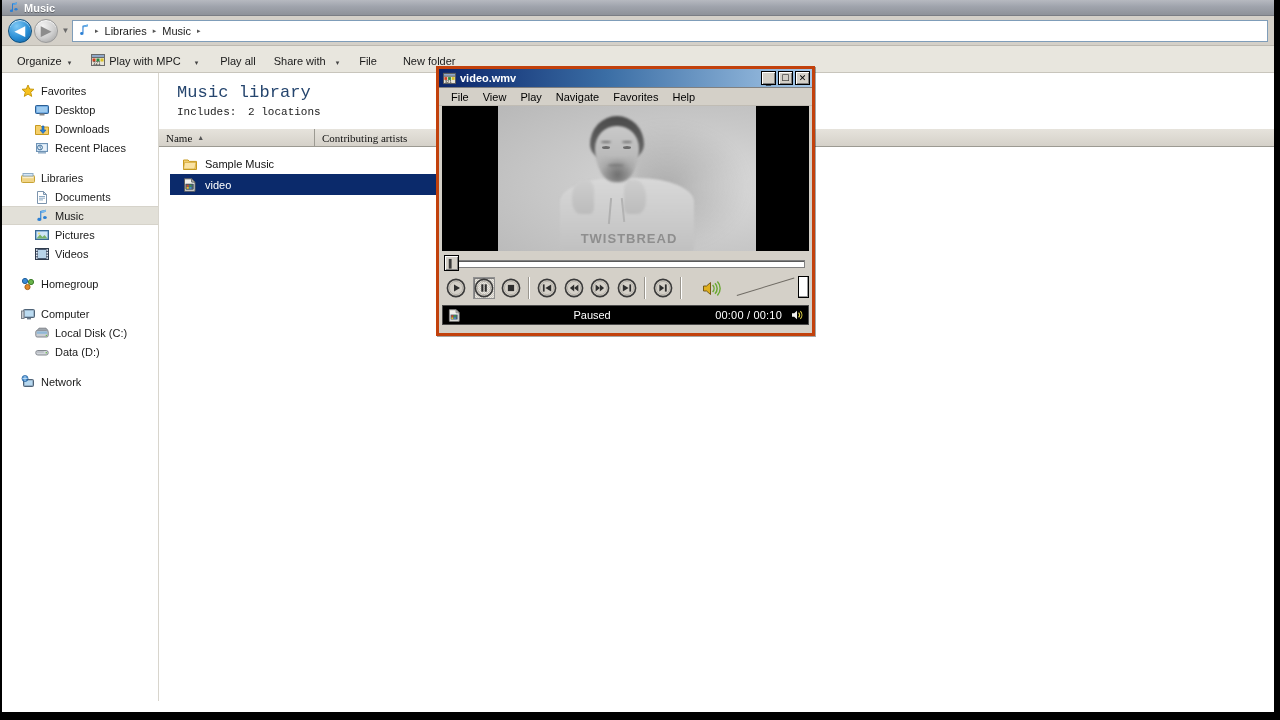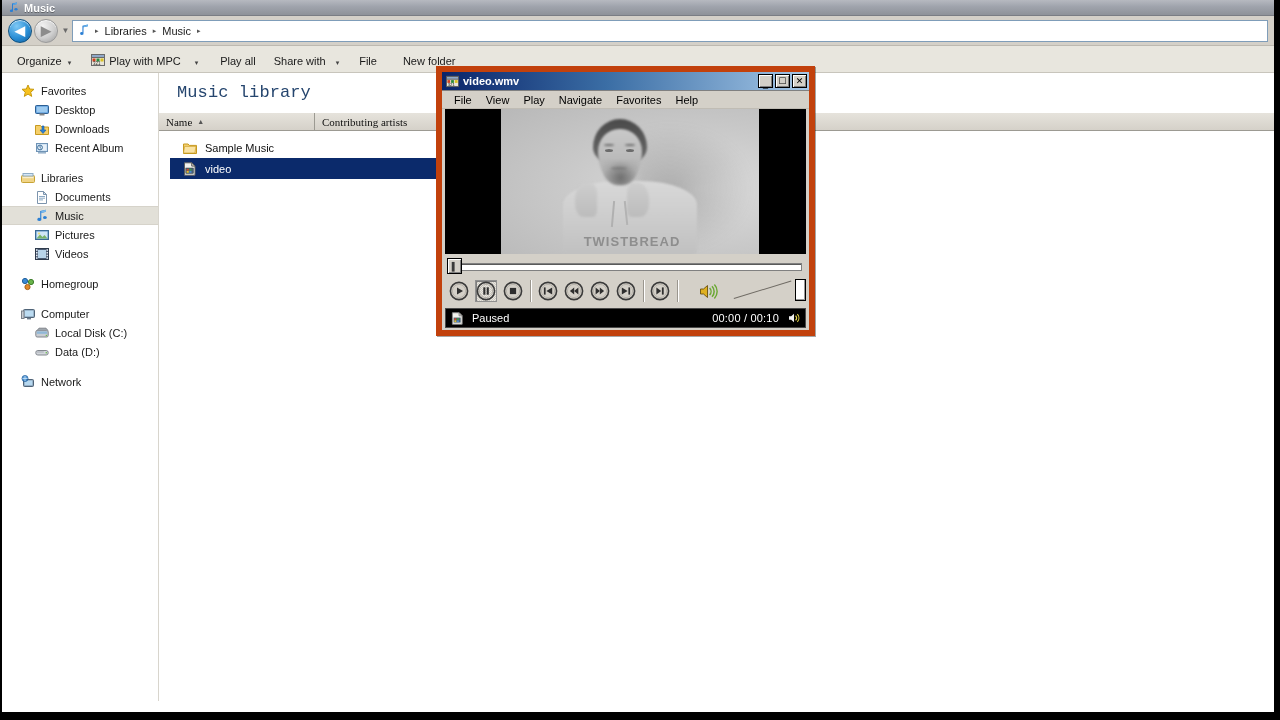--- a/index.html
+++ b/index.html
@@ -152,21 +152,21 @@
 
   
   #explorerstatus { height: 14px; background: #fff; border-top: 1px solid #fff; }
 
   
   #mpc {
     position: absolute;
     left: 434px; top: 246px;
     width: 379px; height: 270px;
     background: #d4d0c8;
-    border: 6px solid #c2410c;
+    border: 3px solid #c2410c;
     box-shadow: 1px 1px 0 rgba(0,0,0,.35);
   }
   #mpc-title {
     height: 19px;
     background: linear-gradient(to right, #0a246a 0%, #3b6ea5 45%, #a6c8e8 100%);
     display: flex; align-items: center;
     padding: 0 2px 0 3px;
     border-bottom: 1px solid #808080;
   }
   #mpc-title .mt-icon { width:14px;height:14px;margin-right:4px;display:flex;align-items:center;justify-content:center;}
@@ -318,20 +318,21 @@
     box-shadow: inset -1px -1px 0 #9a9a9a;
   }
 
   
   #mpc-status {
     height: 20px; margin: 2px 3px 3px 3px;
     background: #000; color: #fff;
     display: flex; align-items: center;
     padding: 0 4px;
     border: 1px solid #4a4a4a;
+    text-align: center;
   }
   #mpc-status .sicon { width:14px;height:14px;margin-right:8px;display:flex;align-items:center;justify-content:center;}
   #mpc-status .stext { font-size: 11px; flex:1; }
   #mpc-status .stime { font-size: 11px; margin-right: 8px; letter-spacing:.2px;}
   #mpc-status .smute { width:14px;height:14px;display:flex;align-items:center;justify-content:center;}
 </style>
 </head>
 <body>
 
 <div id="explorer">
@@ -440,21 +441,21 @@
       <div class="navrow child">
         <span class="nicon">
           <svg width="14" height="14" viewBox="0 0 14 14">
               <rect x="1.5" y="2.5" width="11" height="8" fill="#bcd6ee" stroke="#6f93b5"></rect>
               <rect x="2.5" y="3.5" width="9" height="6" fill="#e8f1f9"></rect>
               <circle cx="5" cy="6.5" r="2.4" fill="none" stroke="#3a6d9a" stroke-width="1"></circle>
               <path d="M5 5 v1.6 l1.2 .8" stroke="#3a6d9a" stroke-width=".9" fill="none"></path>
               <rect x="3" y="11" width="8" height="1.6" fill="#9ab4cc"></rect>
             </svg>
         </span>
-        <span>Recent Album</span>
+        <span>Recent Places</span>
       </div>
 
       <div class="navgap"></div>
 
       <div class="navrow">
         <span class="nicon">
           <svg width="14" height="14" viewBox="0 0 14 14">
               <rect x="0.5" y="4.5" width="13" height="7" rx="1" fill="#f0d487" stroke="#c7a335"></rect>
               <rect x="2" y="2.5" width="10" height="2.5" fill="#d7e8f5" stroke="#8fadc6"></rect>
               <rect x="1.5" y="6" width="11" height="1.2" fill="#fff" opacity=".6"></rect>
@@ -574,20 +575,24 @@
               <path d="M1.6 3.5 h4.8 M4 0.8 v5.4" stroke="#d9ecfa" stroke-width=".7"></path>
             </svg>
         </span>
         <span>Network</span>
       </div>
     </div>
 
     <div id="content">
       <div id="libhdr">
         <div id="libtitle">Music library</div>
+        <div id="libsub">
+          <span class="lbl">Includes:</span>
+          <span>2 locations</span>
+        </div>
       </div>
 
       <div id="colhdr">
         <div class="colcell" style="width:156px">
           <span>Name</span>
           <span class="sortarrow">▲</span>
         </div>
         <div class="colcell" style="width:124px">
           <span>Contributing artists</span>
         </div>

